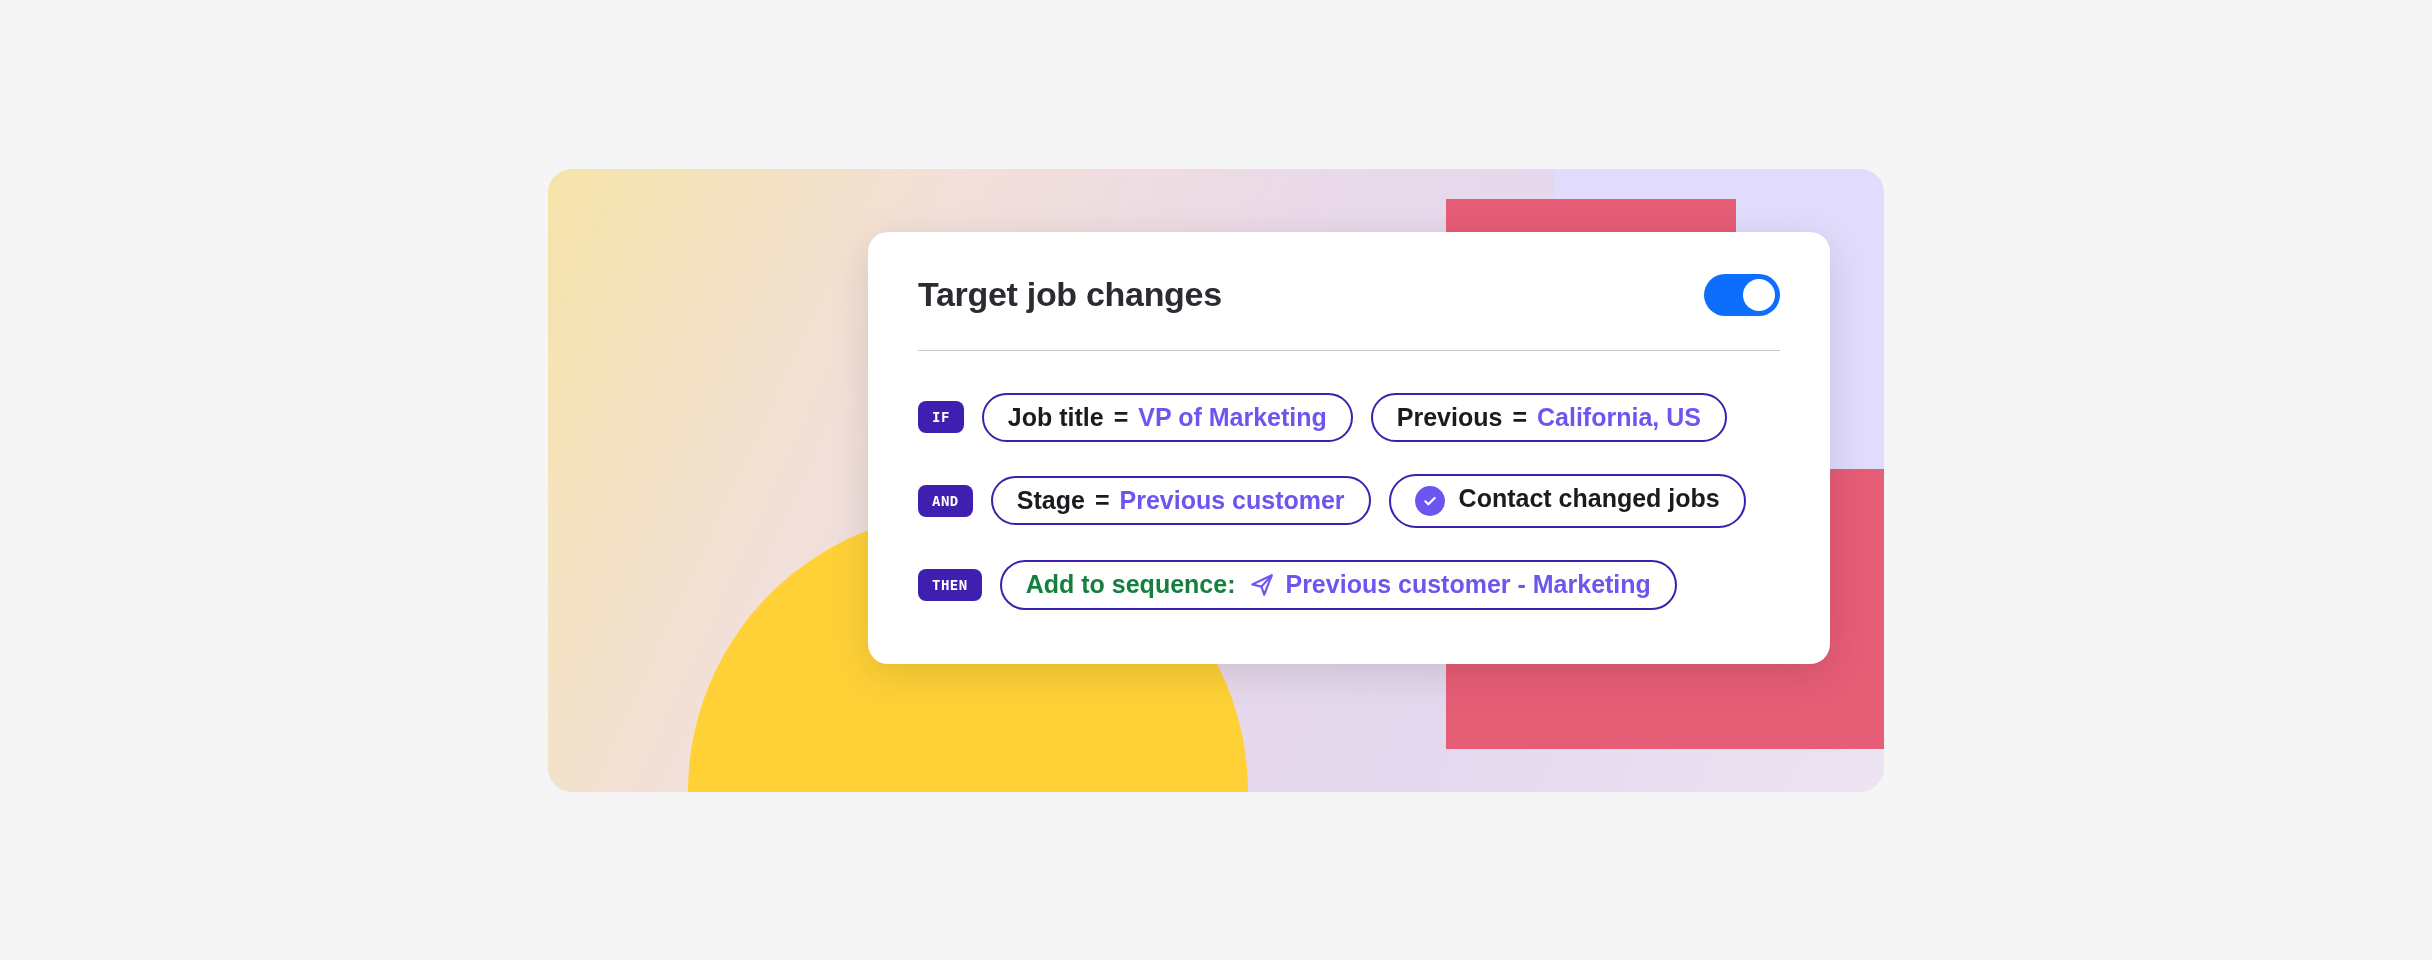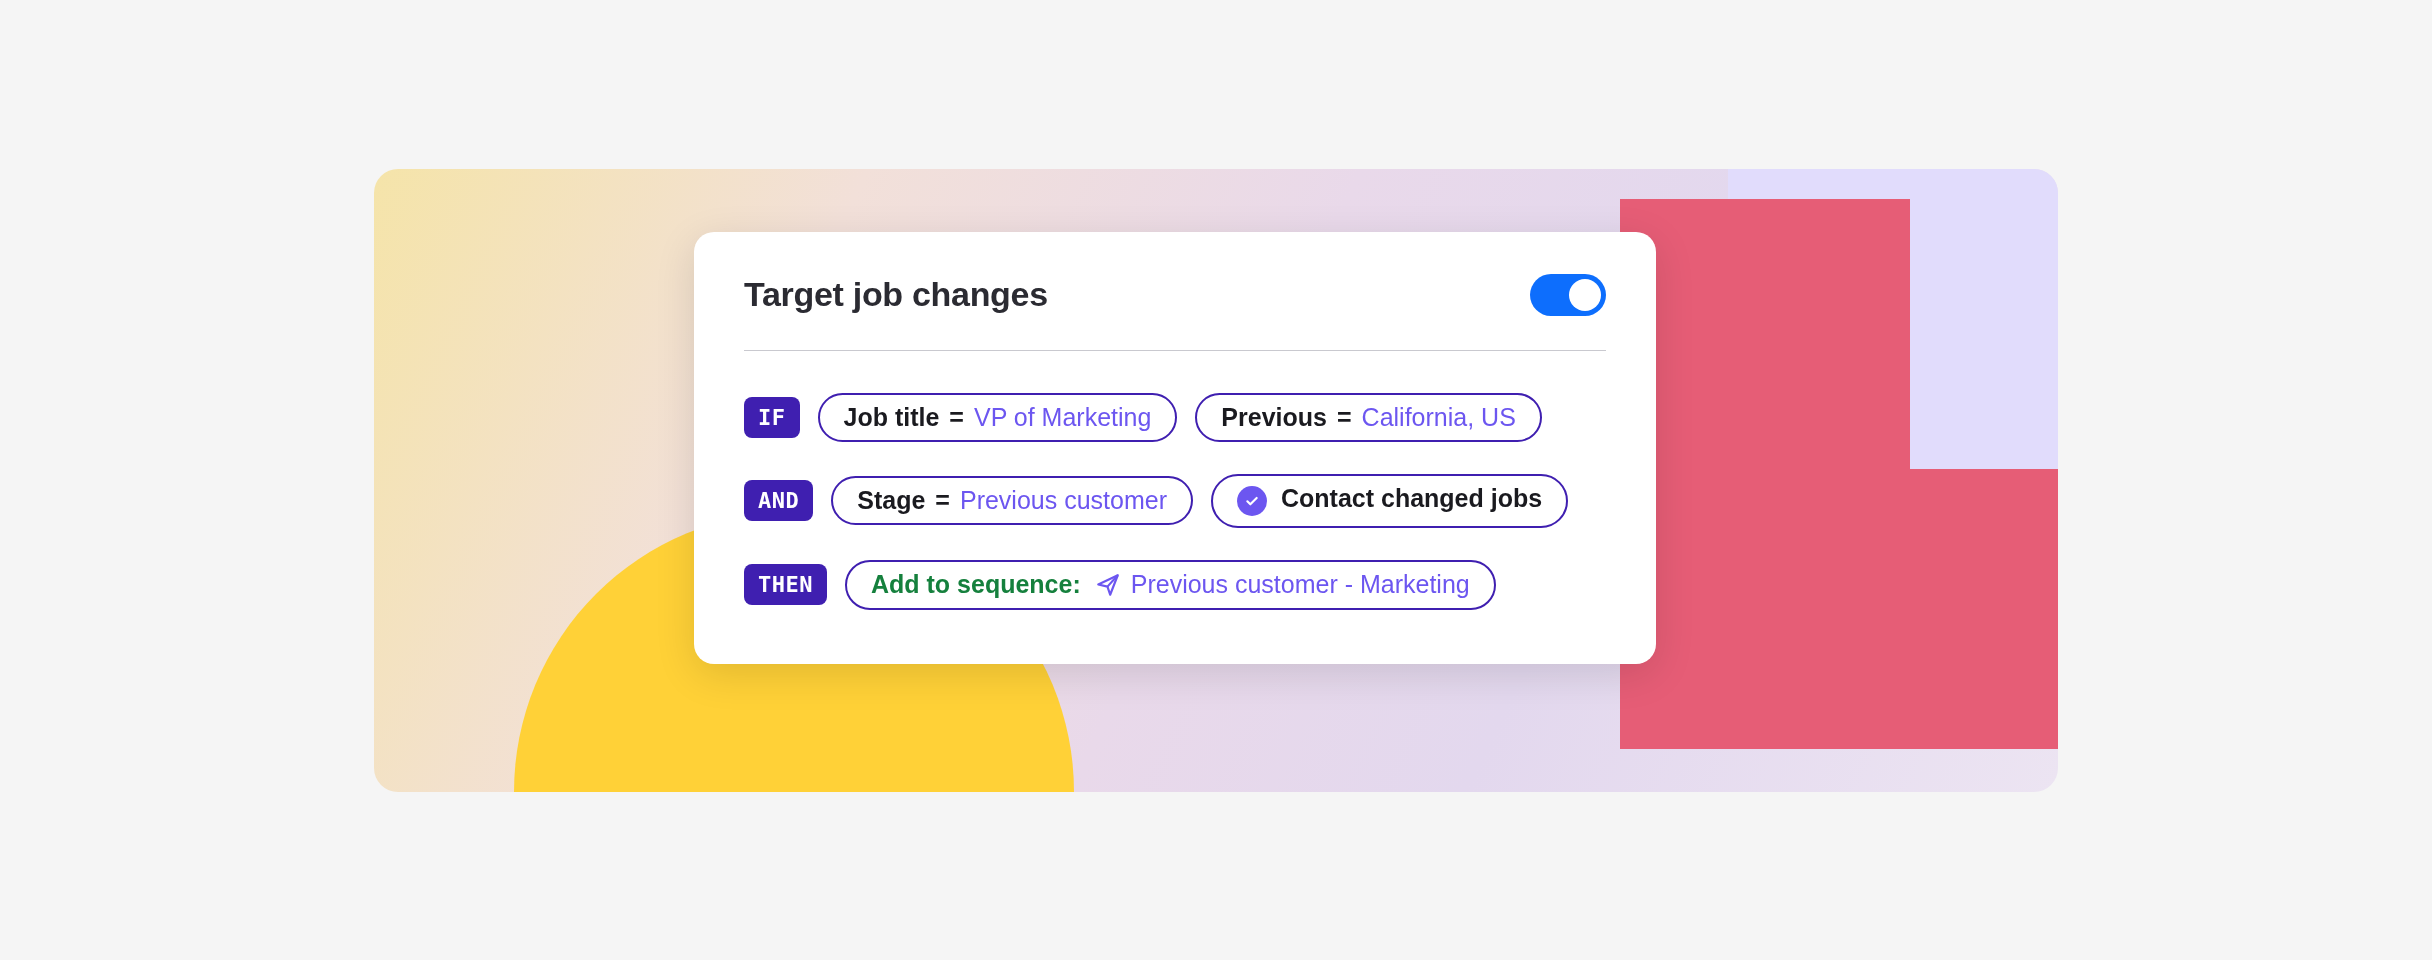--- a/index.html
+++ b/index.html
@@ -6,21 +6,21 @@
     body {
       width: 2432px;
       height: 960px;
       font-family: -apple-system, BlinkMacSystemFont, 'Segoe UI', sans-serif;
       background: #f5f5f5;
       display: flex;
       align-items: center;
       justify-content: center;
     }
     .stage {
-      width: 1684px;
+      width: 1336px;
       height: 623px;
       position: relative;
       border-radius: 24px;
       overflow: hidden;
       background: linear-gradient(115deg, #f5e4a9 0%, #f2e0d9 25%, #e9d9ea 50%, #e3d8ee 70%, #ece4f2 100%);
     }
     
     .bg-circle {
       position: absolute;
       width: 560px;
@@ -102,41 +102,41 @@
       display: flex;
       align-items: center;
       gap: 18px;
       margin-bottom: 32px;
     }
     .row:last-child { margin-bottom: 6px; }
     .tag {
       background: #3f1fb0;
       color: #fff;
       font-weight: 600;
-      font-size: 22px;
+      font-size: 14px;
       padding: 8px 14px;
       border-radius: 8px;
       font-family: ui-monospace, 'SF Mono', monospace;
       letter-spacing: 0.5px;
     }
     .chip {
       border: 2px solid #3f1fb0;
       border-radius: 999px;
       padding: 10px 24px;
       display: flex;
       align-items: flex-start;
       gap: 8px;
       font-size: 25px;
       line-height: 1;
       color: #1a1a1f;
       white-space: nowrap;
     }
     .chip .field { font-weight: 700; color: #1a1a1f; }
     .chip .eq    { font-weight: 600; color: #1a1a1f; margin: 0 2px; }
-    .chip .val   { font-weight: 400; color: #6c56f0; }
+    .chip .val   { font-weight: 700; color: #6c56f0; }
     .chip .action-label { font-weight: 700; color: #15803d; }
     .chip .seq-icon {
       display: inline-flex;
       align-items: center;
       margin-left: 6px;
       margin-right: 2px;
       color: #6c56f0;
     }
     .chip .check-badge {
       width: 30px;

